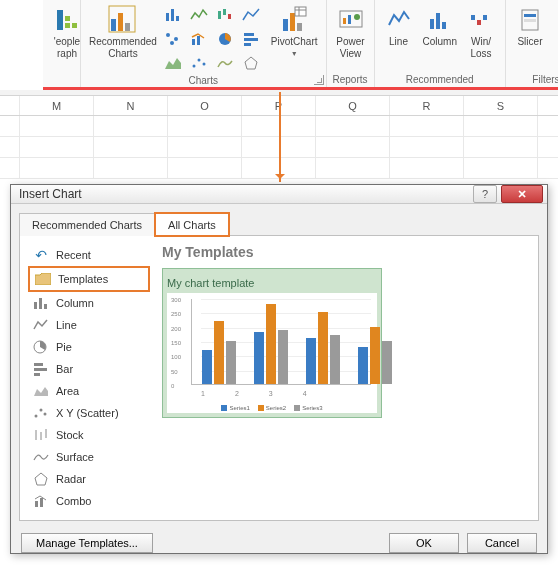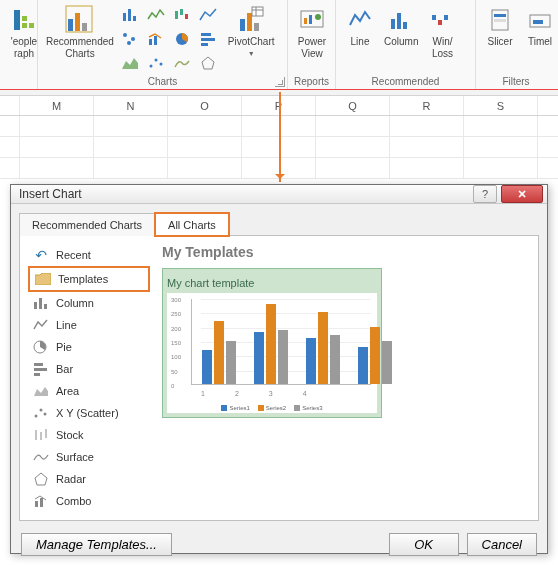--- a/index.html
+++ b/index.html
@@ -8,22 +8,23 @@
   font-size: 11px;
   background: #fff;
   width: 558px;
   height: 565px;
   overflow: hidden;
   position: relative;
 }
 .ribbon {
   display: flex;
   height: 90px;
-  border-bottom: 1px solid #ef4444;
+  border-bottom: 3px solid #ef4444;
   background: #f9f9f9;
+  margin-left: 43px;
 }
 .rgroup {
   display: flex;
   flex-direction: column;
   border-right: 1px solid #e0e0e0;
   padding: 2px 4px 0 4px;
 }
 .rgroup-items { display: flex; flex: 1; align-items: flex-start; }
 .rgroup-label { text-align: center; color: #666; font-size: 10px; padding: 1px 0 2px 0; position: relative; }
 .rbtn {
@@ -97,21 +98,21 @@
 .xlabels{position:absolute;left:34px;bottom:16px;display:flex;gap:30px;font-size:7px;color:#888;}
 .legend{position:absolute;bottom:2px;left:0;right:0;display:flex;justify-content:center;gap:8px;font-size:6px;color:#666;}
 .legend span::before{content:"";display:inline-block;width:6px;height:6px;margin-right:2px;vertical-align:middle;}
 .lg1::before{background:#3a7cc4;}
 .lg2::before{background:#e0861f;}
 .lg3::before{background:#9a9a9a;}
 .grid{position:absolute;left:34px;right:6px;top:6px;height:86px;pointer-events:none;}
 .grid div{position:absolute;left:0;right:0;border-top:1px solid #eee;}
 
 .dlg-footer{display:flex;padding:6px 10px 10px 10px;align-items:center;}
-.btn{padding:3px 14px;border:1px solid #a0a0a0;background:linear-gradient(#fdfdfd,#e6e6e6);font-size:13px;cursor:pointer;min-width:70px;text-align:center;font-style:italic;}
+.btn{padding:3px 14px;border:1px solid #a0a0a0;background:linear-gradient(#fdfdfd,#e6e6e6);font-size:11px;cursor:pointer;min-width:70px;text-align:center;}
 .btn + .btn{margin-left:8px;}
 .spacer{flex:1;}
 
 .arrow{position:absolute;pointer-events:none;}
 .arrow-v{left:279px;top:92px;width:2px;height:90px;background:#e87b2e;}
 .arrow-v::after{content:"";position:absolute;left:-4px;bottom:-2px;border:5px solid transparent;border-top-color:#e87b2e;}
 .arrow-d{position:absolute;left:124px;top:218px;width:80px;height:70px;pointer-events:none;}
 </style>
 </head>
 <body>

